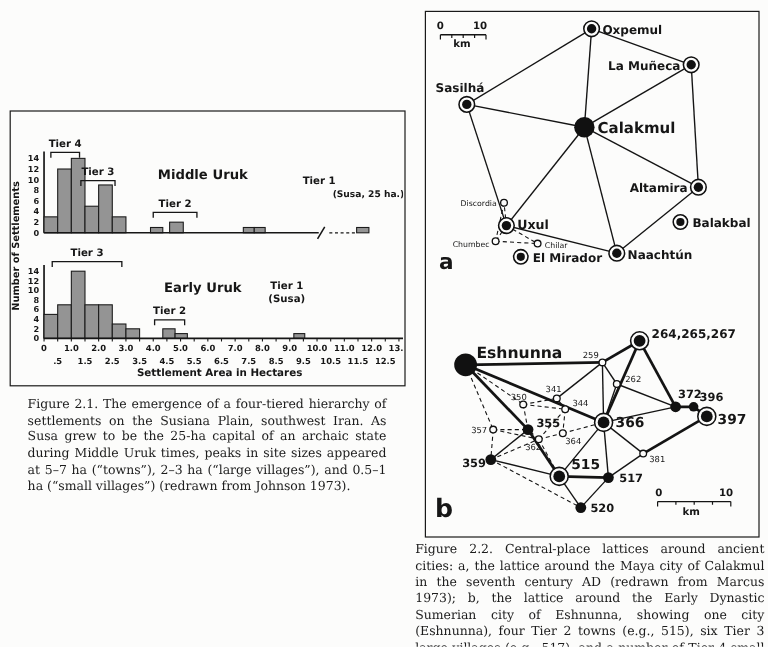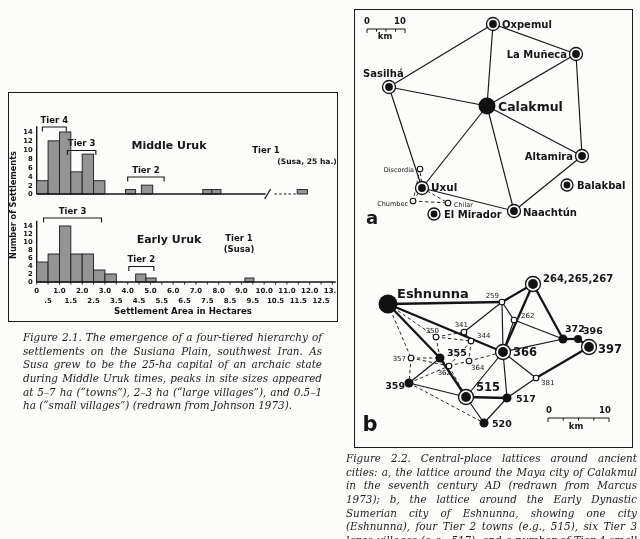--- a/index.html
+++ b/index.html
@@ -3,21 +3,21 @@
 <meta charset="utf-8">
 <style>
   html,body{margin:0;padding:0;}
   .page{position:relative;width:640px;height:539px;background:#fcfcfb;overflow:hidden;
         font-family:"Liberation Sans",sans-serif;color:#161616;}
   .figbox{position:absolute;background:#fcfcfb;border:1.5px solid #1a1a1a;box-sizing:border-box;}
   #fig1-box{left:8px;top:92px;width:330px;height:230px;}
   #fig2-box{left:354px;top:9px;width:279px;height:439px;}
   .figbox svg{position:absolute;left:0;top:0;}
   .caption{position:absolute;font-family:"DejaVu Serif","Liberation Serif",serif;
-           font-style:italic;font-size:10.4px;line-height:1.31;text-align:justify;color:#1c1c1c;}
+           font-size:10.4px;line-height:1.31;text-align:justify;color:#1c1c1c;}
   #fig1-caption{left:23px;top:331px;width:299px;}
   #fig2-caption{left:346px;top:452px;width:291px;}
 </style>
 </head>
 <body>
 
 <div class="page">
   <div id="fig1-box" class="figbox">
     <svg id="fig1-svg" width="327" height="227" viewBox="0 0 327 227">
         <line x1="27.7" y1="101" x2="27.7" y2="33.221000000000004" stroke="#161616" stroke-width="1.4"></line>

